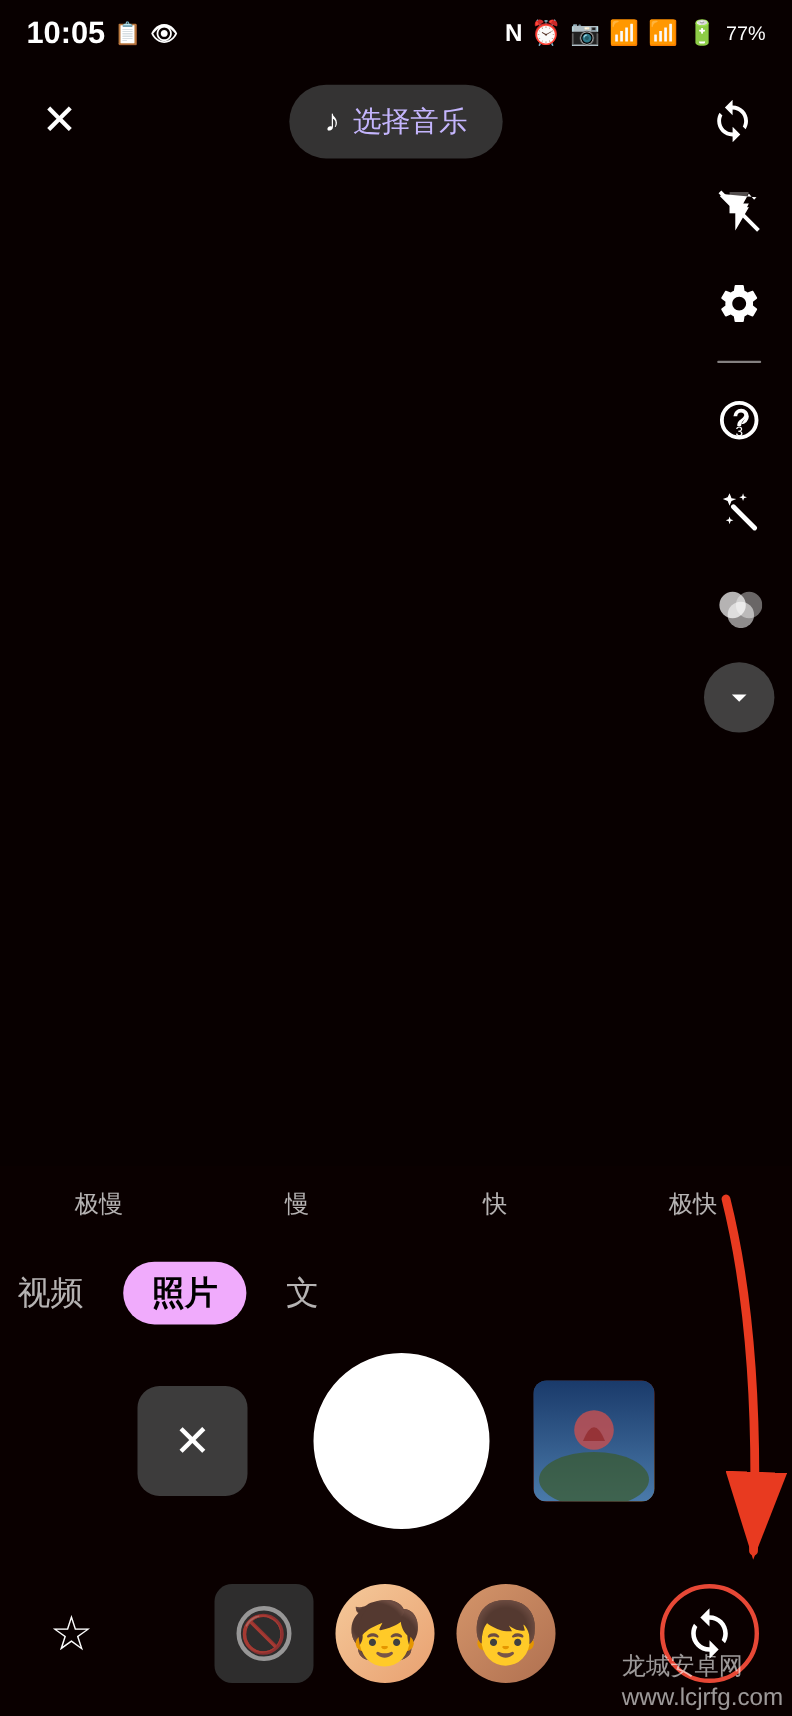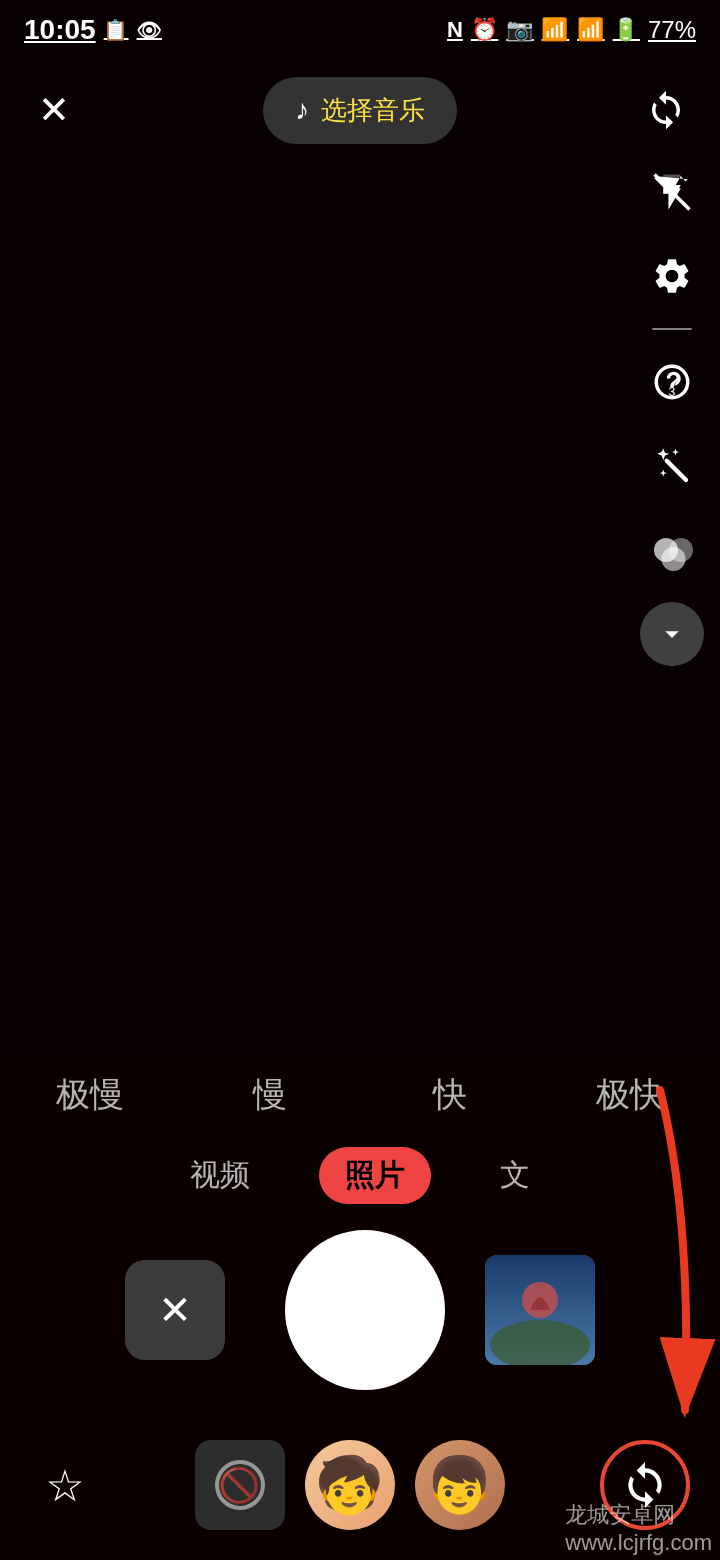--- a/index.html
+++ b/index.html
@@ -20,41 +20,40 @@
       position: absolute;
       top: 0;
       left: 0;
       width: 100%;
       height: 60px;
       display: flex;
       align-items: center;
       justify-content: space-between;
       padding: 0 24px;
       z-index: 100;
-      text-decoration: underline;
     }
 
     .status-time {
       font-size: 28px;
       font-weight: 600;
       color: white;
       display: flex;
       align-items: center;
       gap: 8px;
     }
 
     .status-icons-right {
       display: flex;
       align-items: center;
       gap: 8px;
       font-size: 22px;
     }
 
     .battery-text {
-      font-size: 24px;
+      font-size: 18px;
       font-weight: 500;
     }
 
     
     .top-bar {
       position: absolute;
       top: 60px;
       left: 0;
       width: 100%;
       height: 100px;
@@ -90,21 +89,21 @@
       gap: 12px;
       cursor: pointer;
     }
 
     .music-note {
       font-size: 28px;
     }
 
     .music-label {
       font-size: 26px;
-      color: #fde047;
+      color: #c4b5fd;
     }
 
     .refresh-btn {
       width: 60px;
       height: 60px;
       display: flex;
       align-items: center;
       justify-content: center;
       cursor: pointer;
     }
@@ -175,21 +174,21 @@
       gap: 0;
       z-index: 100;
     }
 
     .speed-item {
       flex: 1;
       height: 80px;
       display: flex;
       align-items: center;
       justify-content: center;
-      font-size: 34px;
+      font-size: 22px;
       color: rgba(255,255,255,0.7);
       cursor: pointer;
       border-radius: 10px;
       margin: 0 6px;
     }
 
     .speed-item.active {
       background: rgba(200,200,200,0.25);
       color: white;
       font-weight: 600;
@@ -197,34 +196,33 @@
 
     
     .mode-tabs {
       position: absolute;
       top: 1140px;
       left: 0;
       width: 100%;
       height: 70px;
       display: flex;
       align-items: center;
-      justify-content: center;
-      gap: 53px;
+      gap: 20px;
       z-index: 100;
     }
 
     .mode-tab {
       font-size: 30px;
       color: rgba(255,255,255,0.7);
       cursor: pointer;
       padding: 8px 16px;
     }
 
     .mode-tab.active {
-      background: #ef4444;
+      background: #f0abfc;
       color: black;
       border-radius: 30px;
       font-weight: 600;
       padding: 8px 26px;
     }
 
     
     .camera-controls {
       position: absolute;
       top: 1210px;

